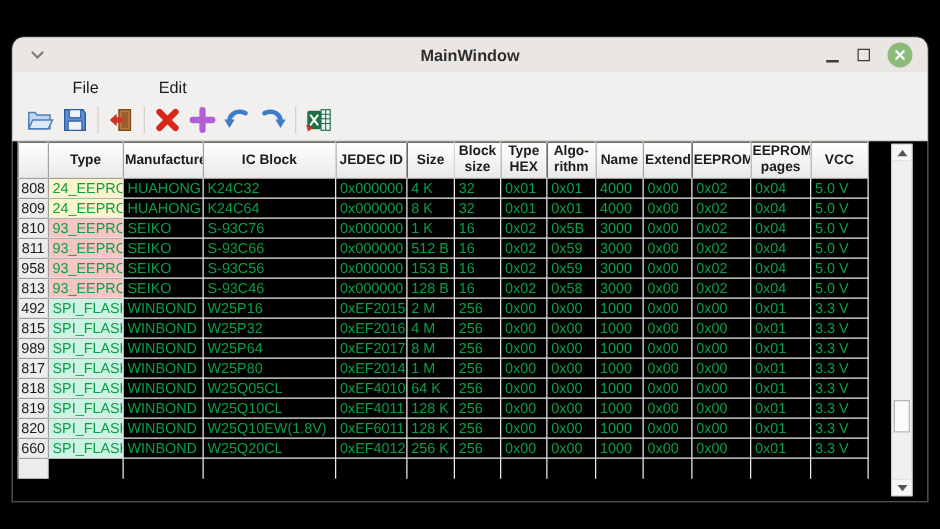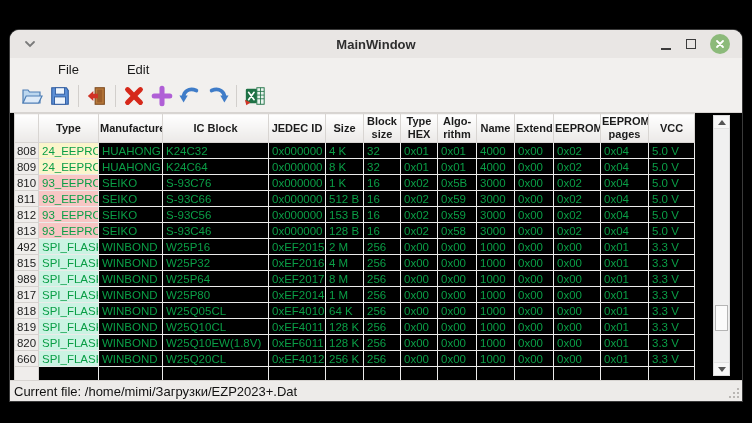--- a/index.html
+++ b/index.html
@@ -260,21 +260,21 @@
               <td>16</td>
               <td>0x02</td>
               <td>0x59</td>
               <td>3000</td>
               <td>0x00</td>
               <td>0x02</td>
               <td>0x04</td>
               <td>5.0 V</td>
             </tr>
             <tr>
-              <td class="rownum">812</td>
+              <td class="rownum">958</td>
               <td style="background: rgb(247, 198, 196);">93_EEPROM</td>
               <td>SEIKO</td>
               <td>S-93C56</td>
               <td>0x000000</td>
               <td>153 B</td>
               <td>16</td>
               <td>0x02</td>
               <td>0x59</td>
               <td>3000</td>
               <td>0x00</td>
@@ -448,19 +448,15 @@
         <div class="vs-btn vs-up">
             <span class="tri-up"></span>
           </div>
         <div class="vs-thumb"></div>
         <div class="vs-btn vs-down">
             <span class="tri-down"></span>
           </div>
       </div>
     </div>
 
-    <div class="statusbar">
-      <span>Current file: /home/mimi/Загрузки/EZP2023+.Dat</span>
-      <span class="grip"></span>
-    </div>
 
   </div>
 </div>
 
 </body></html>

